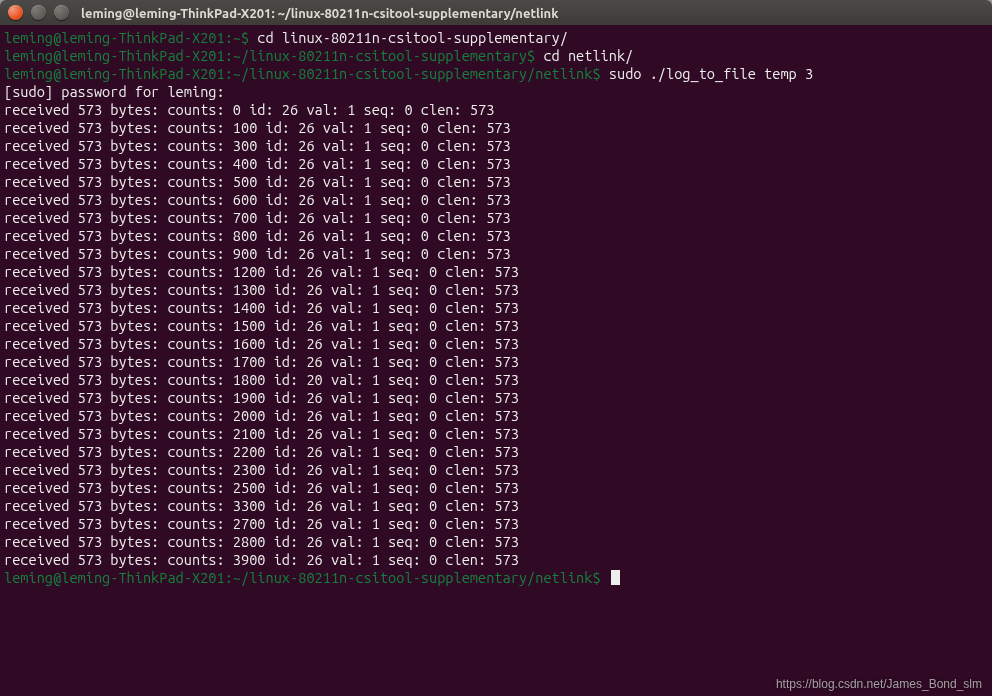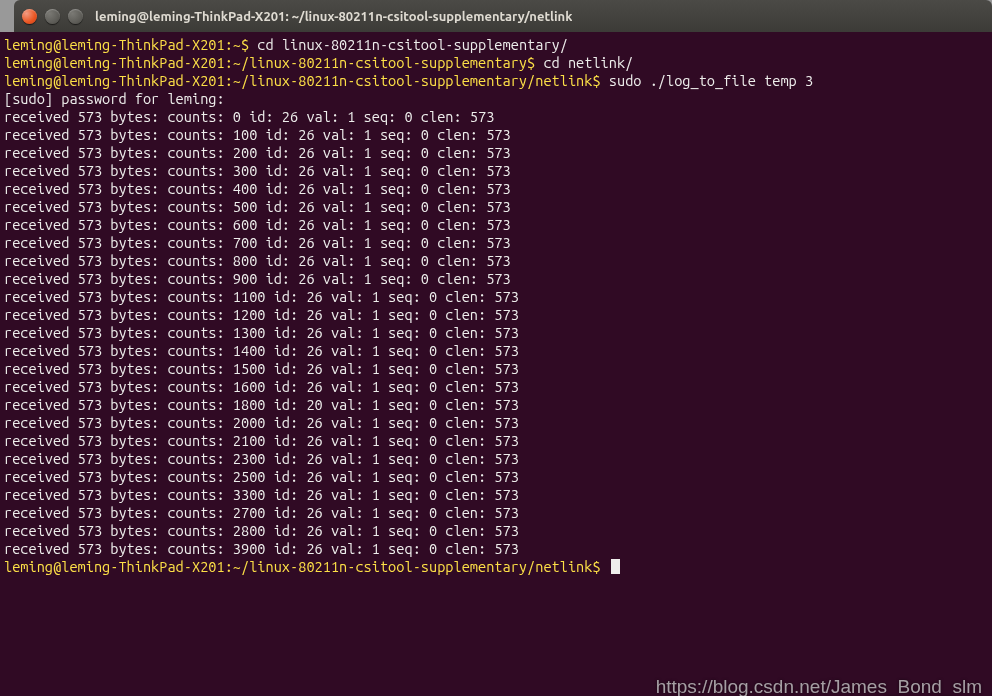--- a/index.html
+++ b/index.html
@@ -1,63 +1,64 @@
 <!DOCTYPE html>
 <html><head>
 <meta charset="utf-8">
 <style>
   html,body{margin:0;padding:0;background:#999;width:992px;height:696px;overflow:hidden;font-family:"Ubuntu Mono","DejaVu Sans Mono",monospace;}
   .window{position:relative;width:992px;}
-  .titlebar{height:32px;background:linear-gradient(to bottom,#4b4a46,#3c3b37);display:flex;align-items:center;border-top-left-radius:6px;border-top-right-radius:6px;padding:0 8px;gap:8px;margin-left:14px;}
+  .titlebar{height:25px;background:linear-gradient(to bottom,#4b4a46,#3c3b37);display:flex;align-items:center;border-top-left-radius:6px;border-top-right-radius:6px;padding:0 8px;gap:8px;}
   .win-btn{width:15px;height:15px;border-radius:50%;display:inline-block;box-shadow:inset 0 1px 1px rgba(255,255,255,.25),0 1px 1px rgba(0,0,0,.6);}
   .close{background:radial-gradient(circle at 30% 30%,#f29b82,#e95420 60%,#c7411a);}
   .min,.max{background:radial-gradient(circle at 30% 30%,#7a7974,#5f5e59 60%,#4a4944);}
   .title{color:#dfdbd2;font-family:Ubuntu,Arial,sans-serif;font-size:13px;font-weight:700;margin-left:4px;white-space:nowrap;overflow:hidden;}
   .term{background:#300a24;color:#eeeeec;font-size:14.6px;line-height:18px;padding:4px 4px 8px 4px;min-height:660px;}
   .line{white-space:pre;}
-  .prompt{color:#fde047;}
+  .prompt{color:#15803d;}
   .cursor{display:inline-block;width:9px;height:15px;background:#eeeeec;vertical-align:-2px;margin-left:2px;}
-  .watermark{position:absolute;right:10px;bottom:6px;color:rgba(210,210,210,0.75);font-family:Arial,sans-serif;font-size:19px;text-shadow:0 0 3px rgba(0,0,0,.6);}
+  .watermark{position:absolute;right:10px;bottom:6px;color:rgba(210,210,210,0.75);font-family:Arial,sans-serif;font-size:12px;text-shadow:0 0 3px rgba(0,0,0,.6);}
 </style>
 </head>
 <body>
 
 <div class="window">
   <div class="titlebar">
     <span class="win-btn close"></span>
     <span class="win-btn min"></span>
     <span class="win-btn max"></span>
     <span class="title">leming@leming-ThinkPad-X201: ~/linux-80211n-csitool-supplementary/netlink</span>
   </div>
 
   <div class="term">
     <div class="line"><span class="prompt">leming@leming-ThinkPad-X201:~$ </span><span>cd linux-80211n-csitool-supplementary/</span></div>
     <div class="line"><span class="prompt">leming@leming-ThinkPad-X201:~/linux-80211n-csitool-supplementary$ </span><span>cd netlink/</span></div>
     <div class="line"><span class="prompt">leming@leming-ThinkPad-X201:~/linux-80211n-csitool-supplementary/netlink$ </span><span>sudo ./log_to_file temp 3</span></div>
     <div class="line">[sudo] password for leming: </div>
     <div id="log-container">
         <div class="line">received 573 bytes: counts: 0 id: 26 val: 1 seq: 0 clen: 573</div>
         <div class="line">received 573 bytes: counts: 100 id: 26 val: 1 seq: 0 clen: 573</div>
-        <div class="line">received 573 bytes: counts: 200 id: 26 val: 1 seq: 0 clen: 573</div>
         <div class="line">received 573 bytes: counts: 300 id: 26 val: 1 seq: 0 clen: 573</div>
         <div class="line">received 573 bytes: counts: 400 id: 26 val: 1 seq: 0 clen: 573</div>
         <div class="line">received 573 bytes: counts: 500 id: 26 val: 1 seq: 0 clen: 573</div>
         <div class="line">received 573 bytes: counts: 600 id: 26 val: 1 seq: 0 clen: 573</div>
         <div class="line">received 573 bytes: counts: 700 id: 26 val: 1 seq: 0 clen: 573</div>
         <div class="line">received 573 bytes: counts: 800 id: 26 val: 1 seq: 0 clen: 573</div>
         <div class="line">received 573 bytes: counts: 900 id: 26 val: 1 seq: 0 clen: 573</div>
-        <div class="line">received 573 bytes: counts: 1100 id: 26 val: 1 seq: 0 clen: 573</div>
         <div class="line">received 573 bytes: counts: 1200 id: 26 val: 1 seq: 0 clen: 573</div>
         <div class="line">received 573 bytes: counts: 1300 id: 26 val: 1 seq: 0 clen: 573</div>
         <div class="line">received 573 bytes: counts: 1400 id: 26 val: 1 seq: 0 clen: 573</div>
         <div class="line">received 573 bytes: counts: 1500 id: 26 val: 1 seq: 0 clen: 573</div>
         <div class="line">received 573 bytes: counts: 1600 id: 26 val: 1 seq: 0 clen: 573</div>
+        <div class="line">received 573 bytes: counts: 1700 id: 26 val: 1 seq: 0 clen: 573</div>
         <div class="line">received 573 bytes: counts: 1800 id: 20 val: 1 seq: 0 clen: 573</div>
+        <div class="line">received 573 bytes: counts: 1900 id: 26 val: 1 seq: 0 clen: 573</div>
         <div class="line">received 573 bytes: counts: 2000 id: 26 val: 1 seq: 0 clen: 573</div>
         <div class="line">received 573 bytes: counts: 2100 id: 26 val: 1 seq: 0 clen: 573</div>
+        <div class="line">received 573 bytes: counts: 2200 id: 26 val: 1 seq: 0 clen: 573</div>
         <div class="line">received 573 bytes: counts: 2300 id: 26 val: 1 seq: 0 clen: 573</div>
         <div class="line">received 573 bytes: counts: 2500 id: 26 val: 1 seq: 0 clen: 573</div>
         <div class="line">received 573 bytes: counts: 3300 id: 26 val: 1 seq: 0 clen: 573</div>
         <div class="line">received 573 bytes: counts: 2700 id: 26 val: 1 seq: 0 clen: 573</div>
         <div class="line">received 573 bytes: counts: 2800 id: 26 val: 1 seq: 0 clen: 573</div>
         <div class="line">received 573 bytes: counts: 3900 id: 26 val: 1 seq: 0 clen: 573</div>
       </div>
     <div class="line"><span class="prompt">leming@leming-ThinkPad-X201:~/linux-80211n-csitool-supplementary/netlink$ </span><span class="cursor"></span></div>
   </div>
 

